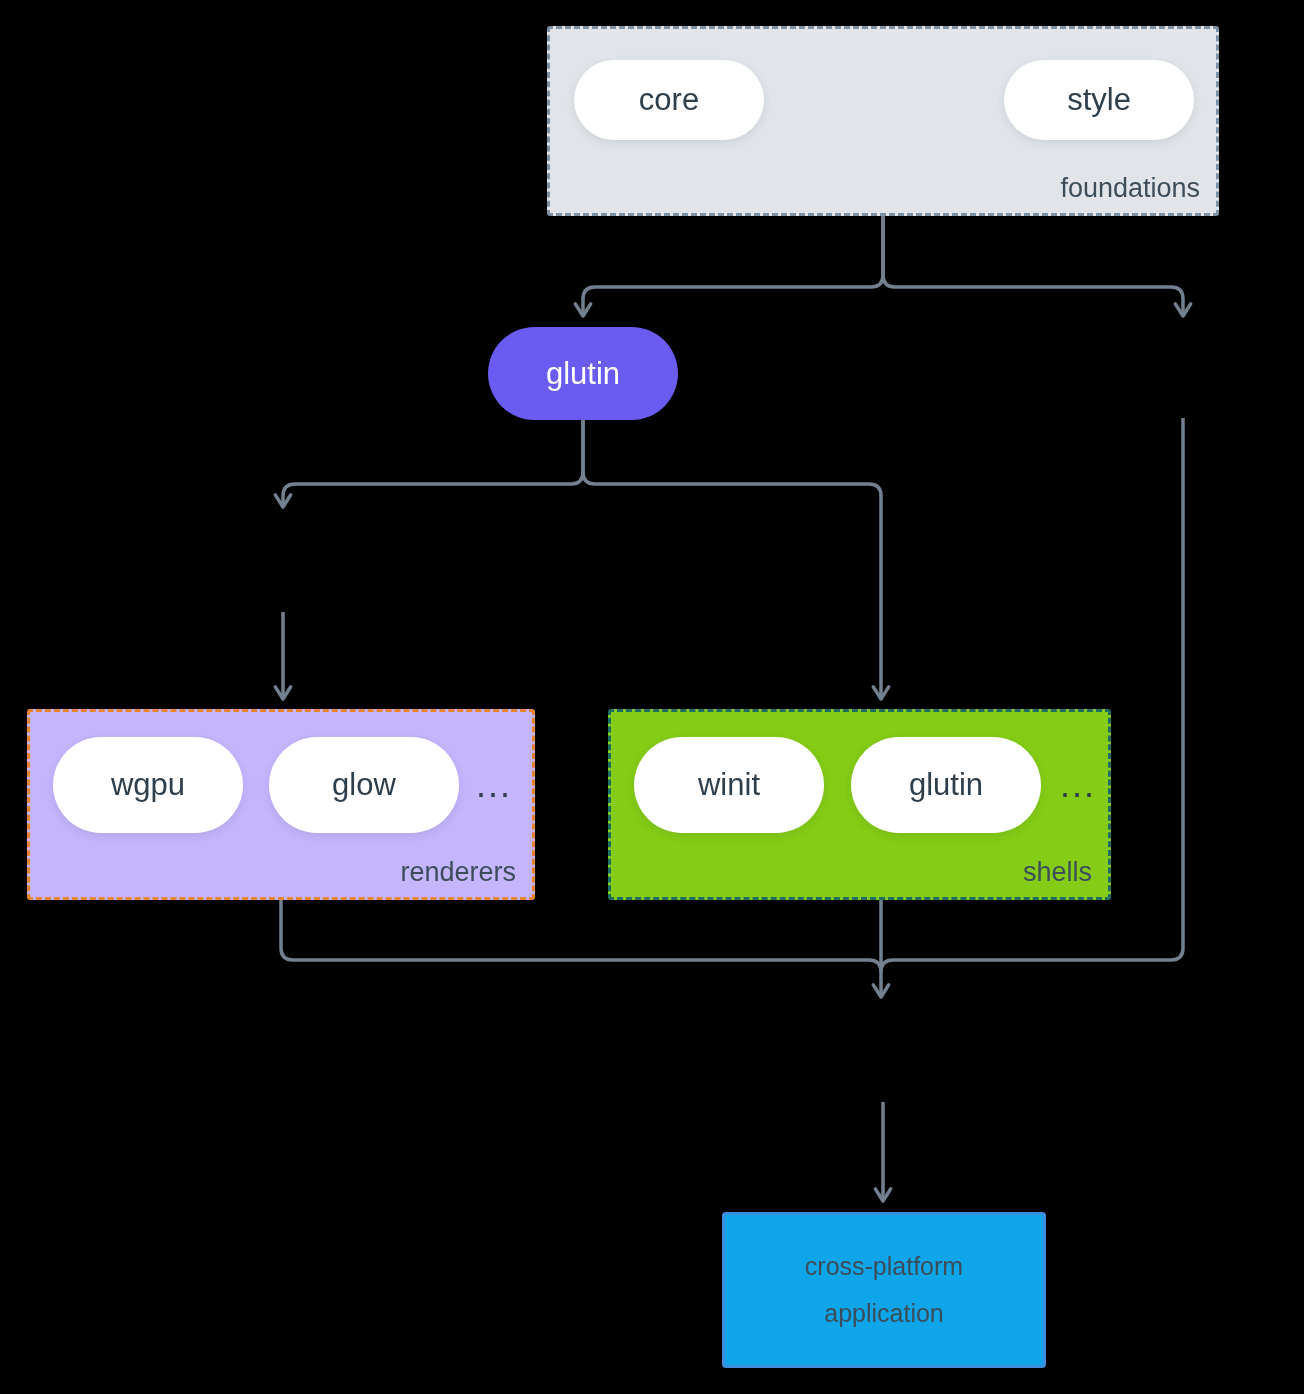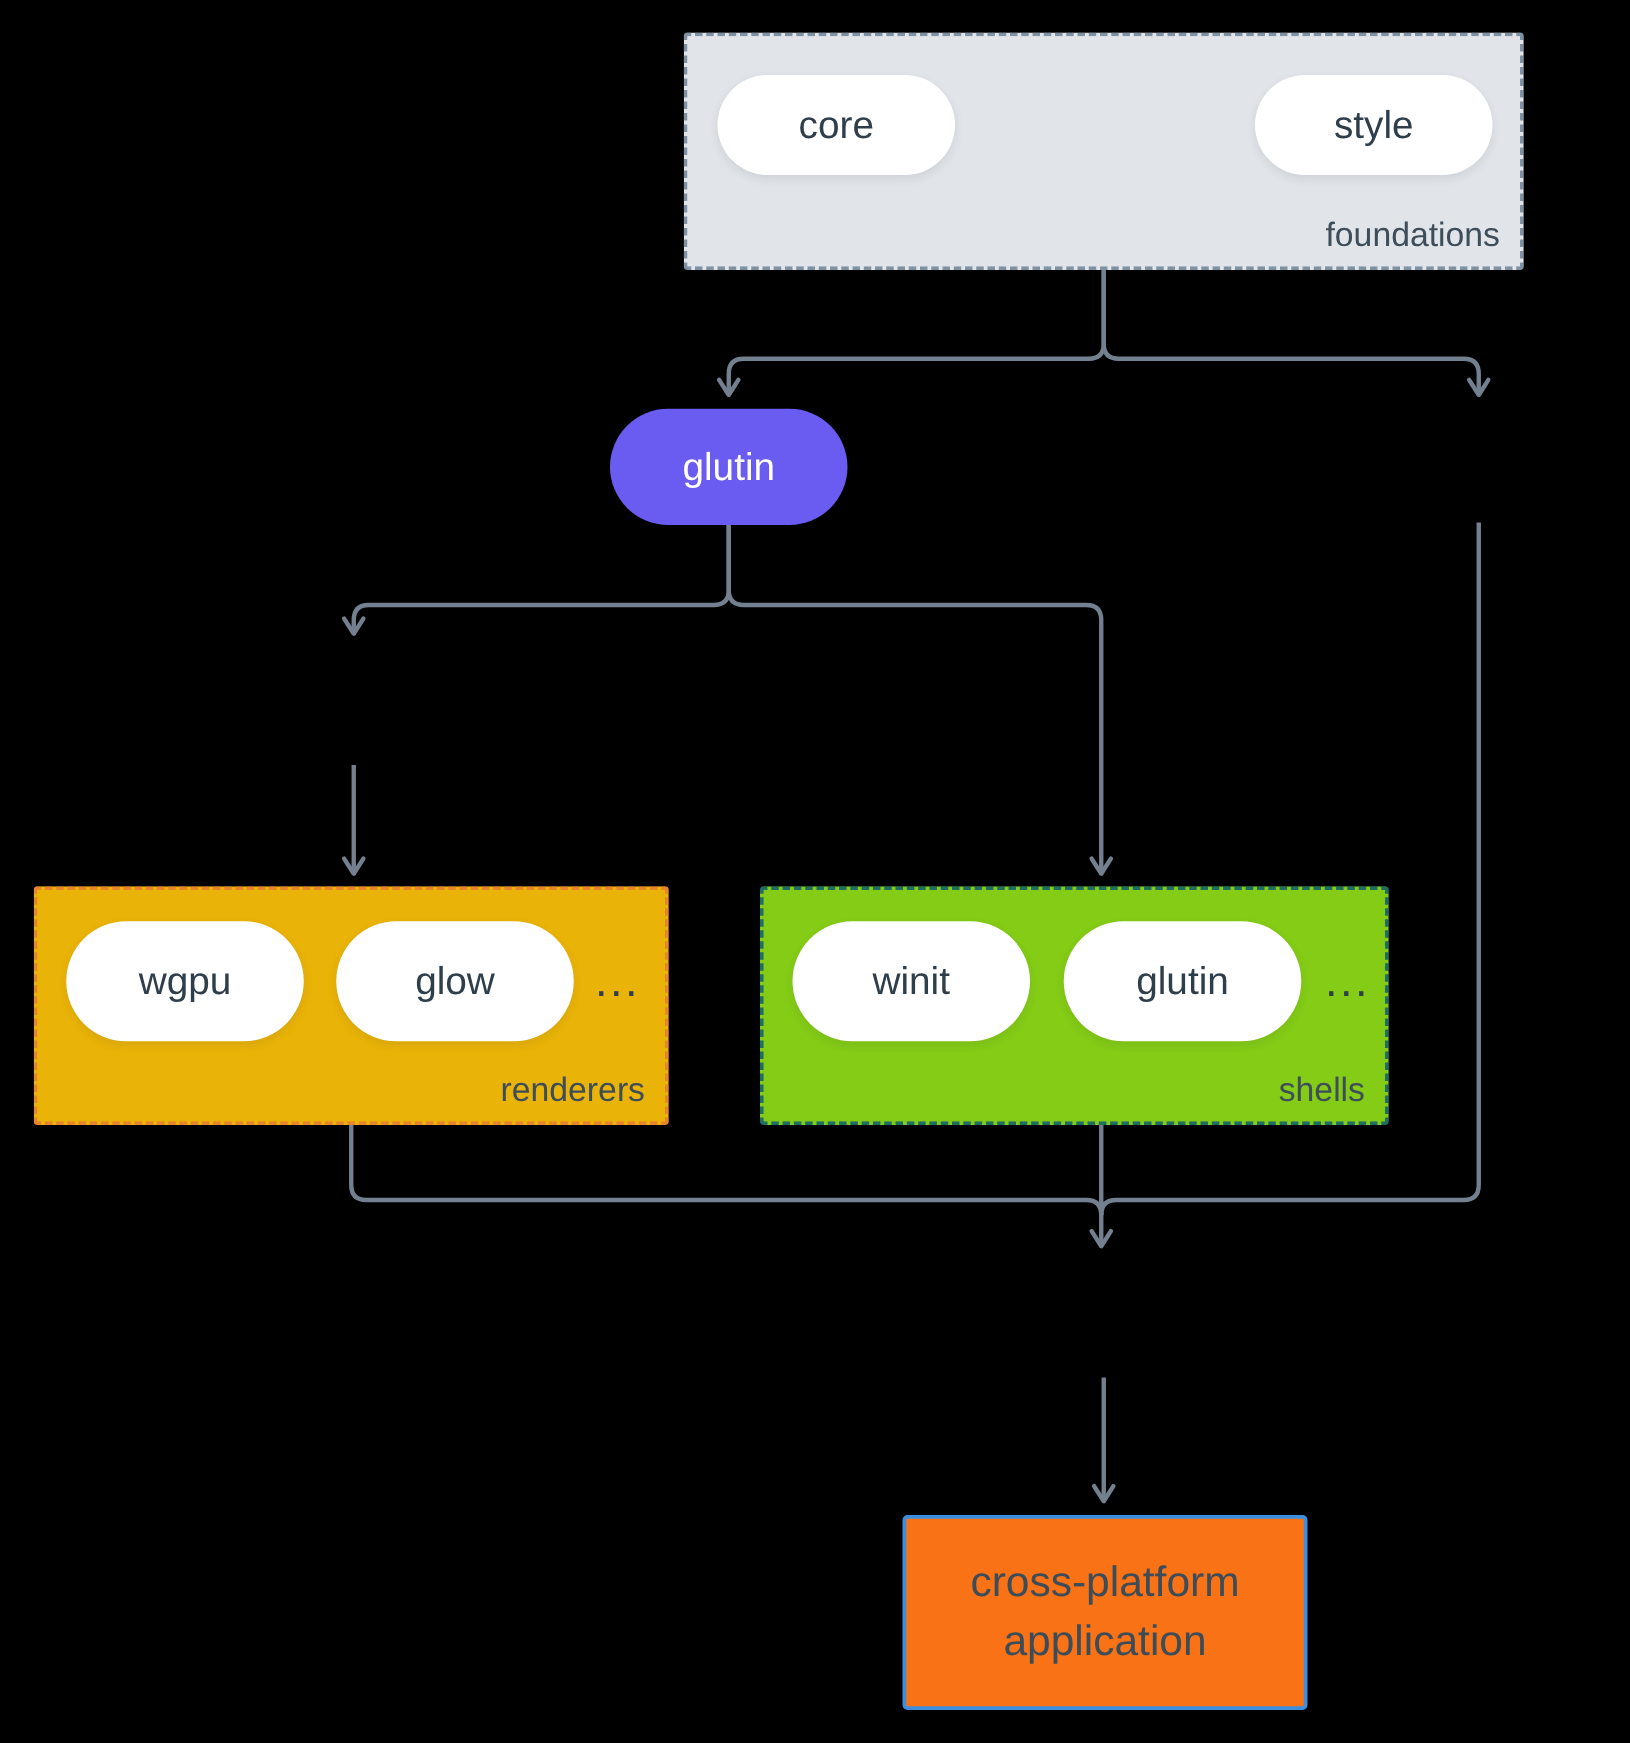--- a/index.html
+++ b/index.html
@@ -13,21 +13,21 @@
   .wires{position:absolute;left:0;top:0;width:1304px;height:1394px;}
 
   .group-box{
     position:absolute;
     border:3px dashed;
     border-radius:3px;
     box-sizing:border-box;
     padding-left:12px;
   }
   .group-foundations{left:547px;top:26px;width:672px;height:190px;background:#E1E5E9;border-color:#7E92A4;}
-  .group-renderers{left:27px;top:709px;width:508px;height:191px;background:#eab308;border-color:#E9842E;}
+  .group-renderers{left:27px;top:709px;width:508px;height:191px;background:#c4b5fd;border-color:#E9842E;}
   .group-shells{left:608px;top:709px;width:503px;height:191px;background:#84cc16;border-color:#1E6E62;}
 
   .group-label{
     position:absolute;right:16px;bottom:9px;
     font-size:27px;color:#3D4D5A;
   }
 
   .pill{
     position:absolute;
     border-radius:60px;
@@ -47,24 +47,24 @@
   .pill-blue{background:#2E8BD7;}
 
   .ellipsis{
     position:absolute;top:25px;height:96px;width:54px;
     display:flex;align-items:center;justify-content:center;
     font-size:36px;letter-spacing:2px;color:#2F3E4B;
   }
 
   .app-box{
     position:absolute;left:722px;top:1212px;width:324px;height:156px;
-    background:#f97316;border:3px solid #3E8EDE;border-radius:4px;
+    background:#0ea5e9;border:3px solid #3E8EDE;border-radius:4px;
     box-sizing:border-box;
     display:flex;align-items:center;justify-content:center;text-align:center;
-    font-size:34px;line-height:47px;color:#3C4C58;
+    font-size:25px;line-height:47px;color:#3C4C58;
     padding:0 30px;
   }
 </style>
 </head>
 <body>
 
 <div class="canvas">
 
   <svg class="wires" viewBox="0 0 1304 1394" xmlns="http://www.w3.org/2000/svg">
     <defs>

